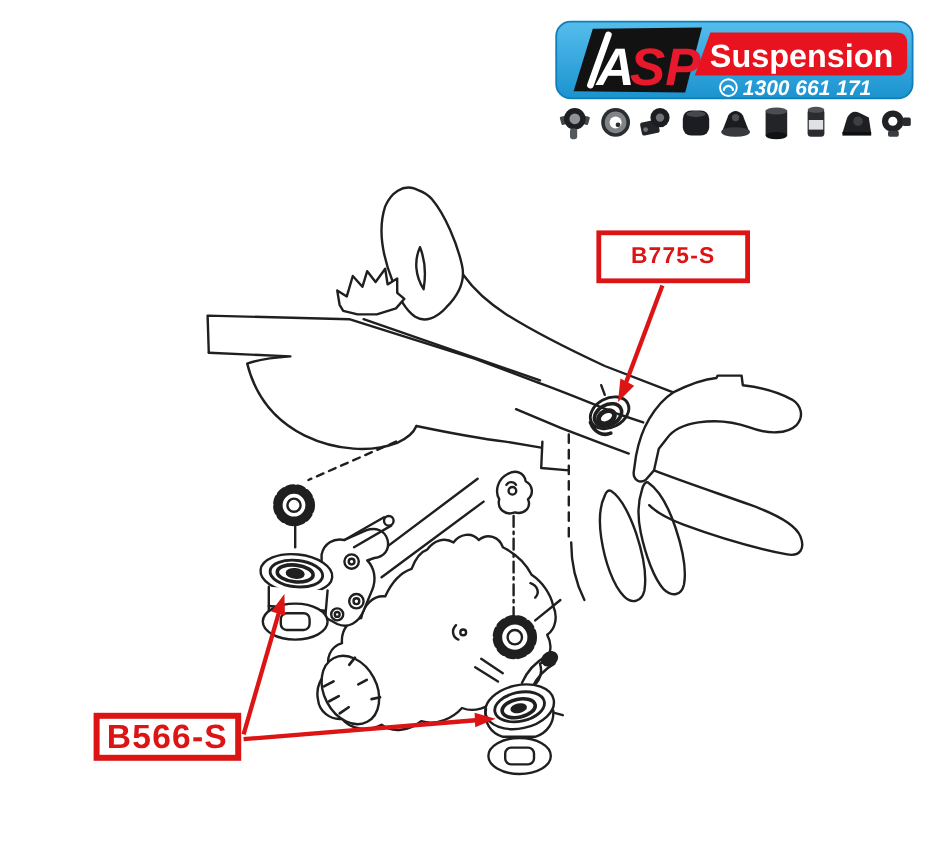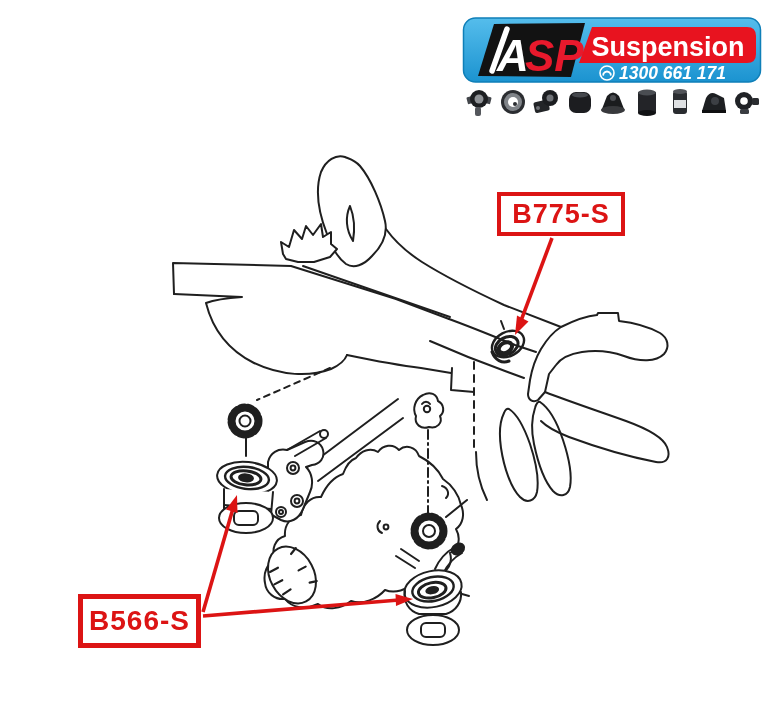--- a/index.html
+++ b/index.html
@@ -4,24 +4,24 @@
 <style>
   html,body{margin:0;padding:0;background:#fff;}
   .stage{position:relative;width:771px;height:713px;background:#ffffff;overflow:hidden;
          font-family:"Liberation Sans",sans-serif;}
   .diagram-svg{position:absolute;left:0;top:0;}
   .logo-wrap{position:absolute;left:461px;top:15px;width:302px;height:70px;}
   .strip{position:absolute;left:464px;top:84px;width:298px;height:36px;
          display:flex;justify-content:space-between;align-items:center;}
   .strip svg{display:block;}
   .plabel{position:absolute;box-sizing:border-box;background:#ffffff;border:4px solid #dc1414;
-          color:#dc1414;font-weight:bold;font-size:27px;letter-spacing:1px;
+          color:#dc1414;font-weight:bold;font-size:19px;letter-spacing:1px;
           display:flex;align-items:center;justify-content:center;z-index:5;}
   #lbl-b775{left:497px;top:192px;width:128px;height:44px;}
-  #lbl-b566{left:78px;top:594px;width:123px;height:54px;border-width:5px;font-size:28px;}
+  #lbl-b566{left:78px;top:594px;width:123px;height:40px;border-width:5px;font-size:28px;}
 </style>
 </head>
 <body>
 
 <div class="stage">
 
   <svg class="diagram-svg" width="771" height="713" viewBox="0 0 771 713">
     <g stroke="#1f1f1f" stroke-width="2" fill="none" stroke-linecap="round" stroke-linejoin="round">
 
       <g>

